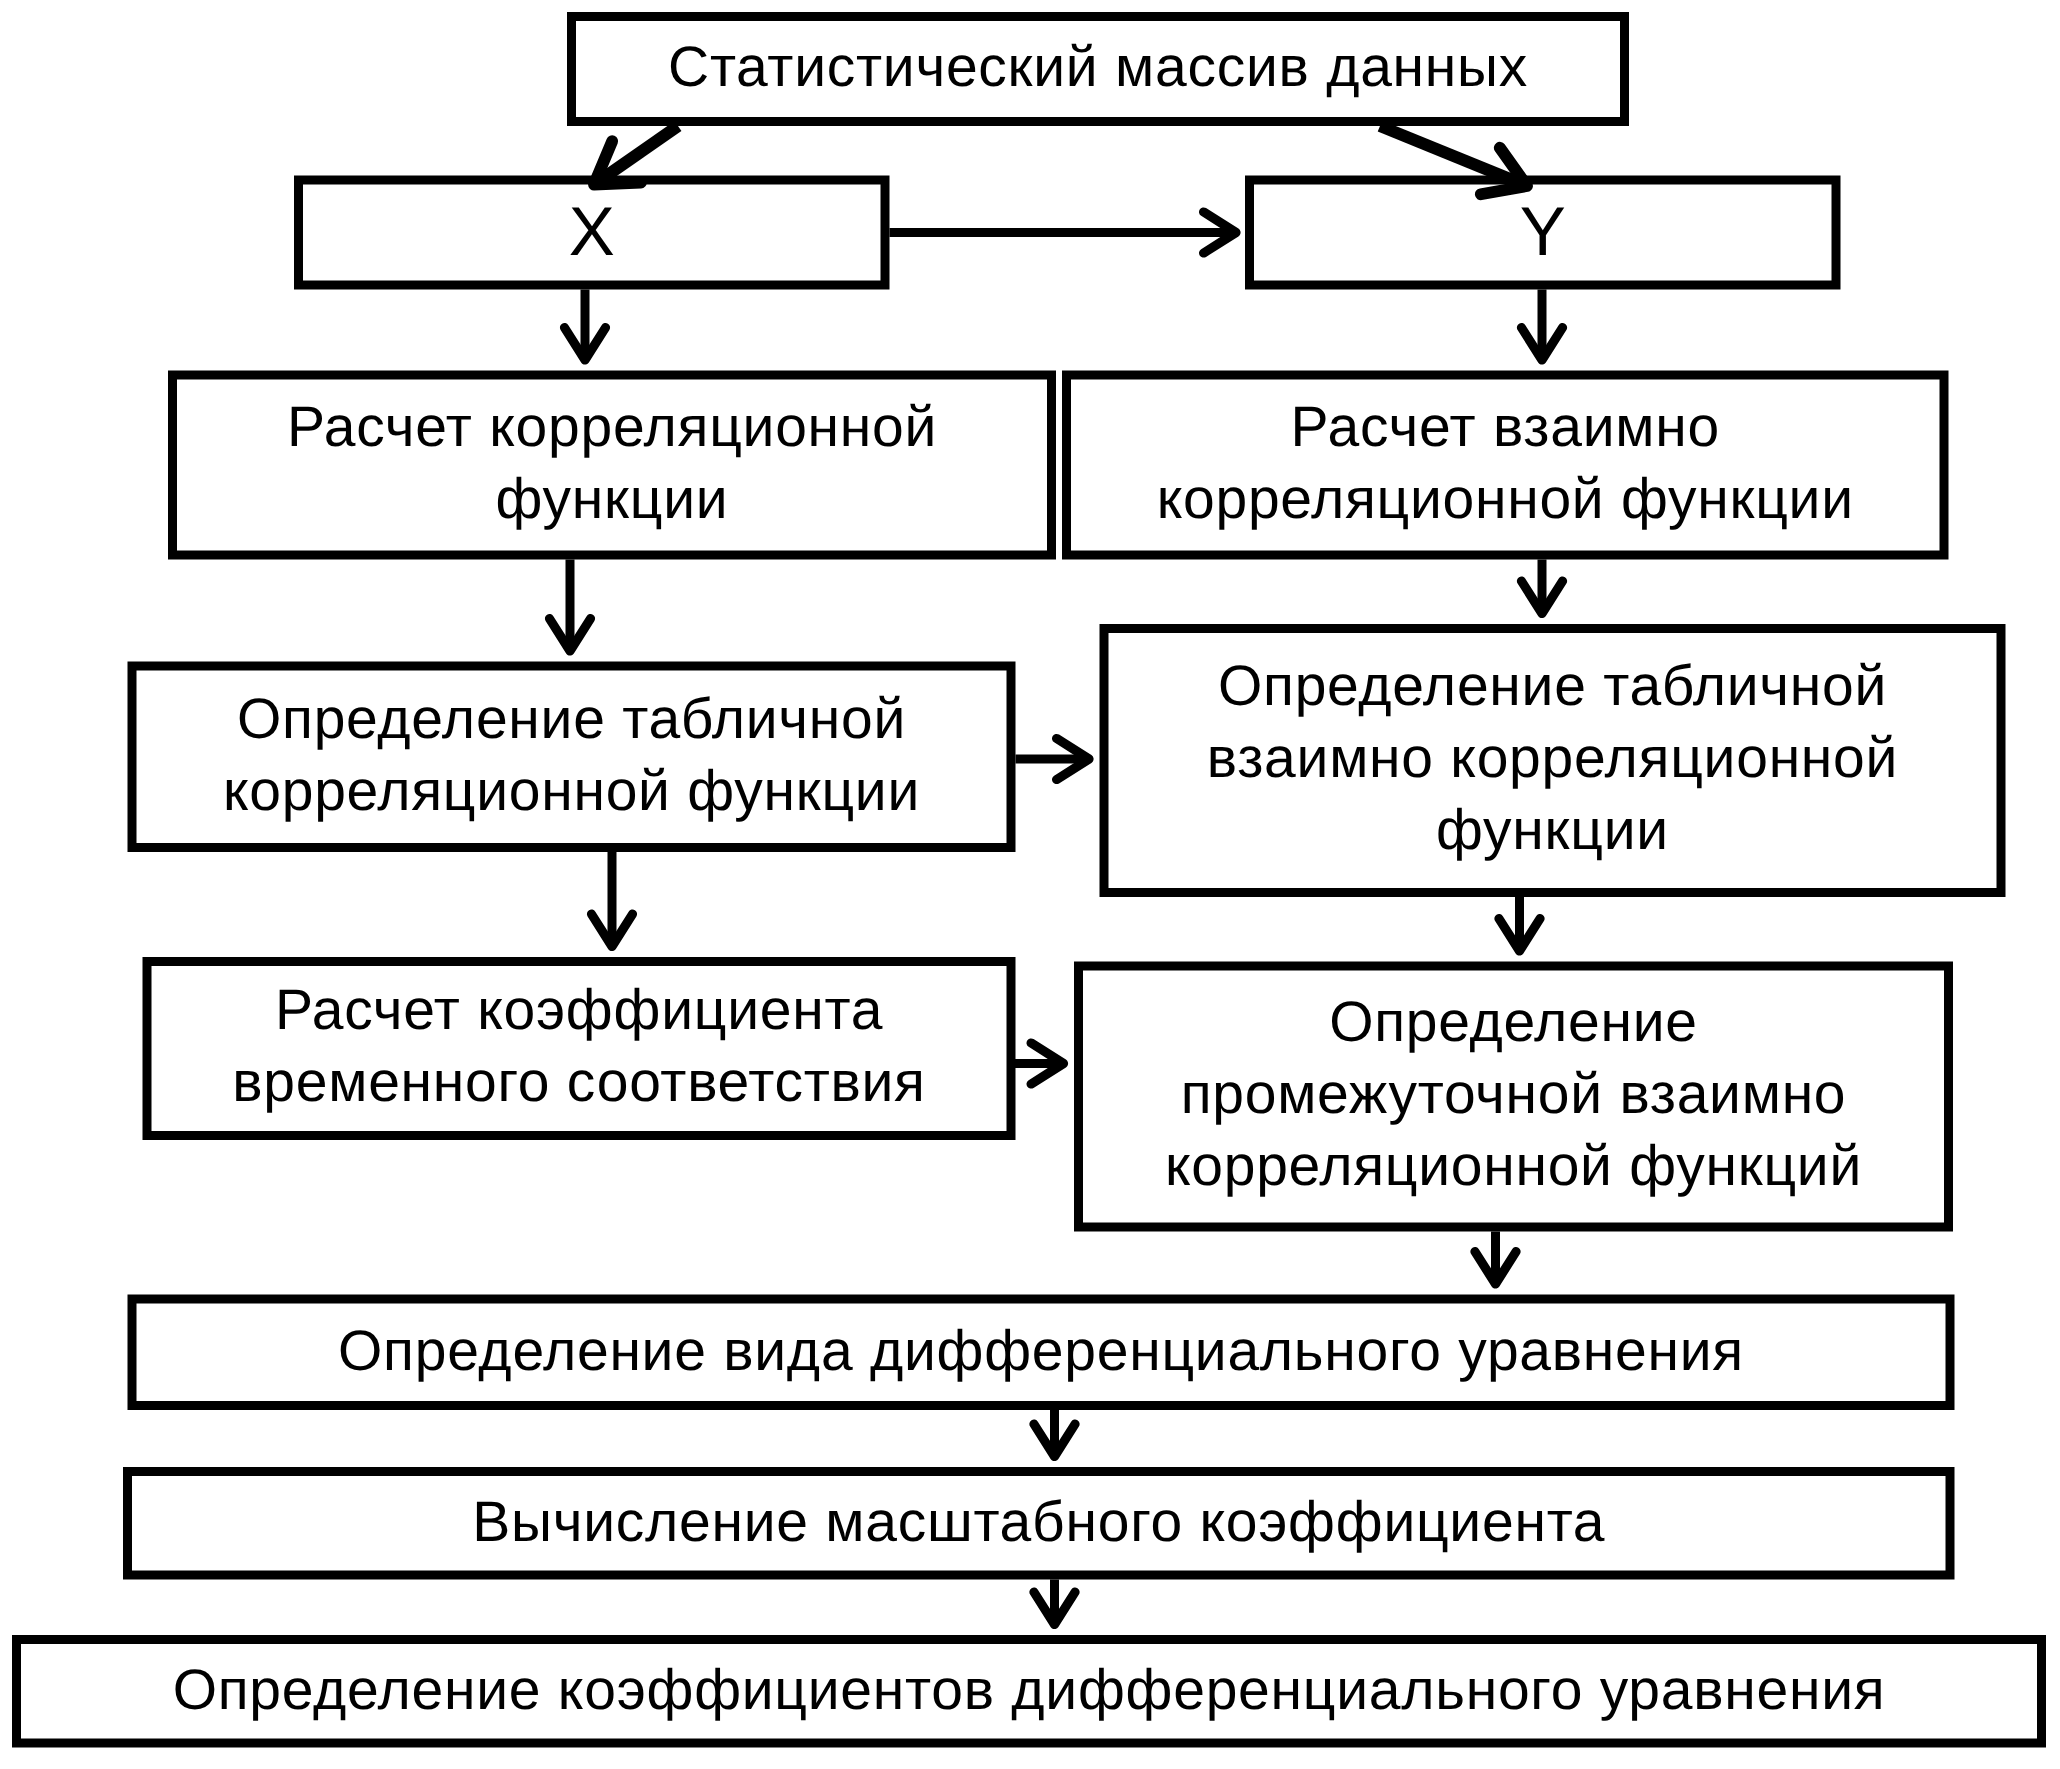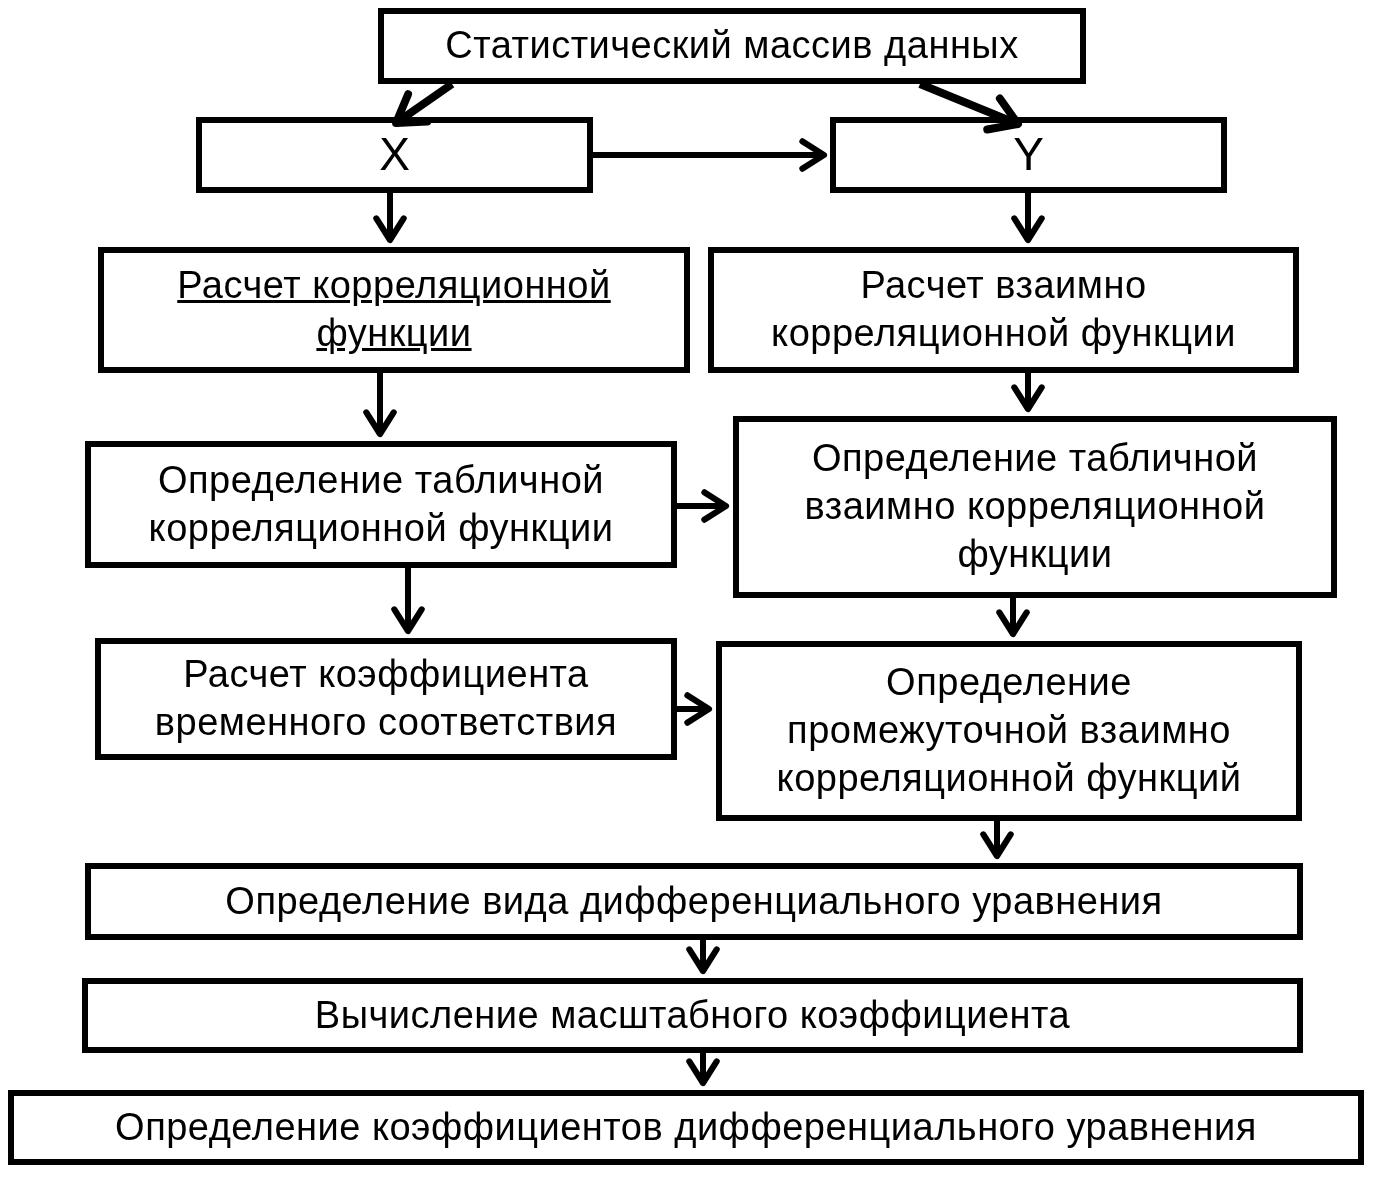--- a/index.html
+++ b/index.html
@@ -32,21 +32,21 @@
     position: absolute;
     left: 0; top: 0;
     width: 1373px; height: 1179px;
     z-index: 2;
     pointer-events: none;
   }
   
   #n-source           { left: 378px; top: 8px;    width: 708px;  height: 76px; }
   #n-x                { left: 196px; top: 117px;  width: 397px;  height: 76px; }
   #n-y                { left: 830px; top: 117px;  width: 397px;  height: 76px; }
-  #n-calc-corr        { left: 98px; top: 247px;  width: 592px;  height: 126px; text-decoration: underline; }
+  #n-calc-corr        { left: 112px; top: 247px;  width: 592px;  height: 126px; }
   #n-calc-cross       { left: 708px; top: 247px;  width: 591px;  height: 126px; }
   #n-table-corr       { left: 85px;  top: 441px;  width: 592px;  height: 127px; }
   #n-table-cross      { left: 733px; top: 416px;  width: 604px;  height: 182px; }
   #n-time-coeff       { left: 95px;  top: 638px;  width: 582px;  height: 122px; text-align: center; }
   #n-intermediate     { left: 716px; top: 641px;  width: 586px;  height: 180px; }
   #n-equation-type    { left: 85px;  top: 863px;  width: 1218px; height: 77px; }
   #n-scale-coeff      { left: 82px;  top: 978px;  width: 1221px; height: 75px; }
   #n-equation-coeffs  { left: 8px;   top: 1090px; width: 1356px; height: 75px; }
 </style>
 </head>

